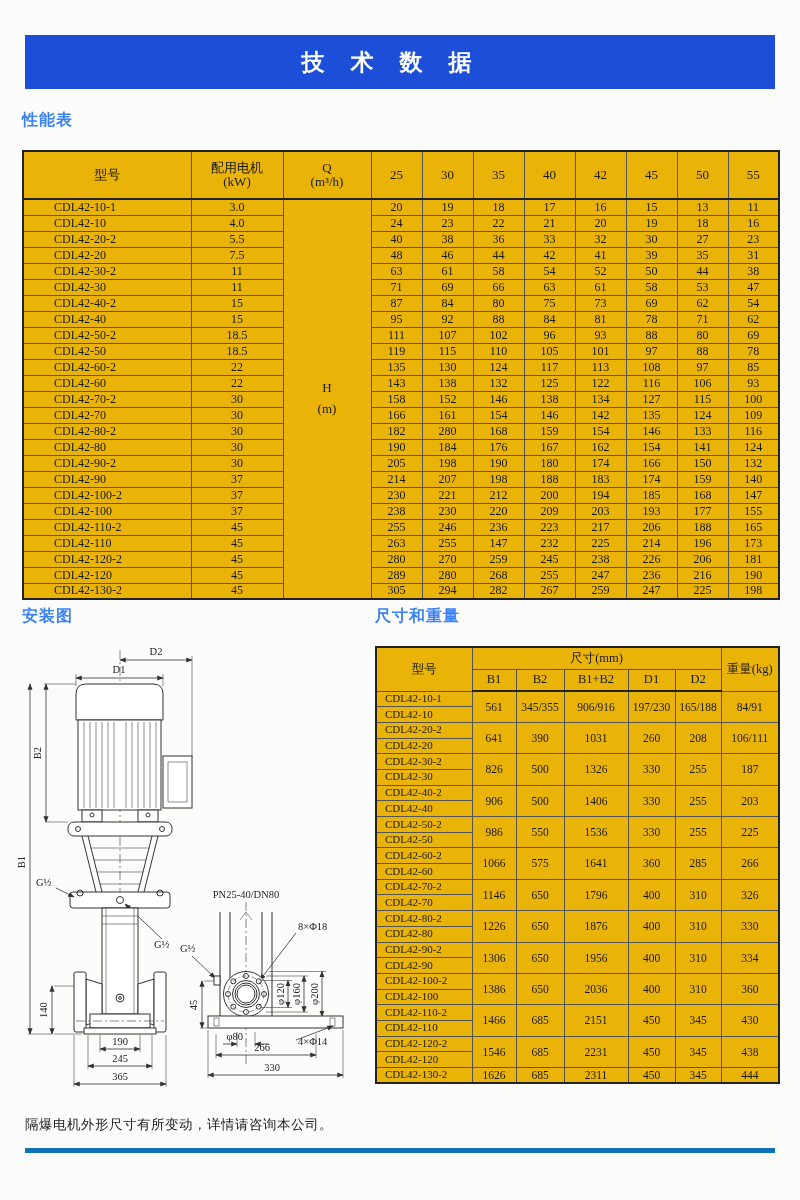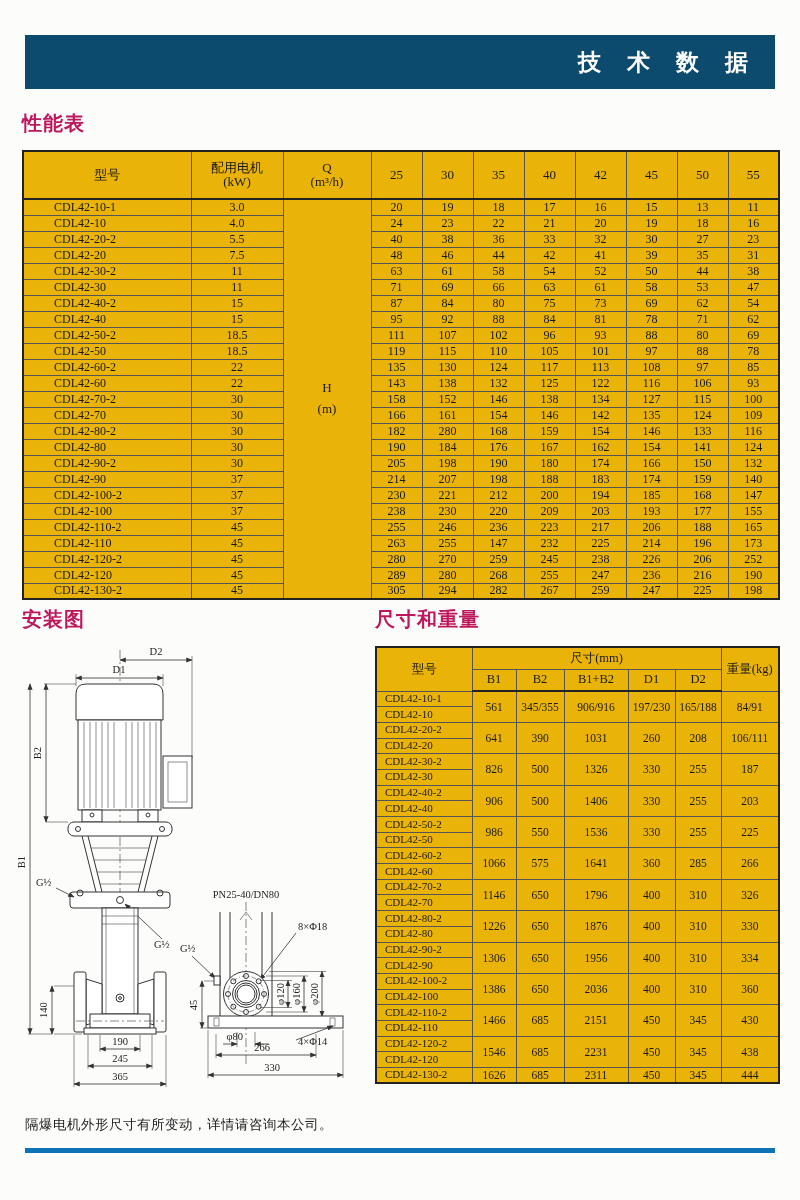--- a/index.html
+++ b/index.html
@@ -1,20 +1,20 @@
 <!DOCTYPE html>
 <html><head>
 <meta charset="utf-8">
 <style>
   *{margin:0;padding:0;box-sizing:border-box}
   html,body{width:800px;height:1200px}
   body{position:relative;background:#fcfcfb;font-family:"Liberation Serif",serif;color:#1a1a1a;overflow:hidden}
-  .header-bar{position:absolute;left:25px;top:35px;width:750px;height:54px;background:#0c4a6e;display:flex;align-items:center;justify-content:flex-end;padding-right:18px}
+  .header-bar{position:absolute;left:25px;top:35px;width:750px;height:54px;background:#1d4ed8;display:flex;align-items:center;justify-content:center;padding-right:18px}
   .header-title{color:#fff;font-family:"DejaVu Sans",sans-serif;font-weight:bold;font-size:23px;letter-spacing:9px}
-  .section-heading{position:absolute;font-family:Liberation Sans, sans-serif;font-weight:bold;font-size:20px;color:#be185d;letter-spacing:1px}
+  .section-heading{position:absolute;font-family:Liberation Sans, sans-serif;font-weight:bold;font-size:16px;color:#3b82f6;letter-spacing:1px}
   #perf-heading{left:22px;top:110px}
   #install-heading{left:22px;top:606px}
   #dims-heading{left:375px;top:606px}
   table{border-collapse:collapse;table-layout:fixed;background:#eab308}
   th,td{border:1px solid #555;font-weight:normal;text-align:center;font-size:12px;line-height:1.06;white-space:nowrap;overflow:hidden}
   #perf-table{position:absolute;left:22px;top:150px;width:756px;border:2px solid #222}
   #perf-table thead th{height:48px;font-size:13px;border-bottom:2px solid #222}
   #perf-table tbody tr{height:16px}
   #perf-table td.model{text-align:left;padding-left:30px}
   #perf-table td.hcell{font-size:13px;line-height:1.6}
@@ -347,21 +347,21 @@
       <tr>
         <td class="model">CDL42-120-2</td>
         <td>45</td>
         <td>280</td>
         <td>270</td>
         <td>259</td>
         <td>245</td>
         <td>238</td>
         <td>226</td>
         <td>206</td>
-        <td>252</td>
+        <td>181</td>
       </tr>
       <tr>
         <td class="model">CDL42-120</td>
         <td>45</td>
         <td>289</td>
         <td>280</td>
         <td>268</td>
         <td>255</td>
         <td>247</td>
         <td>236</td>

